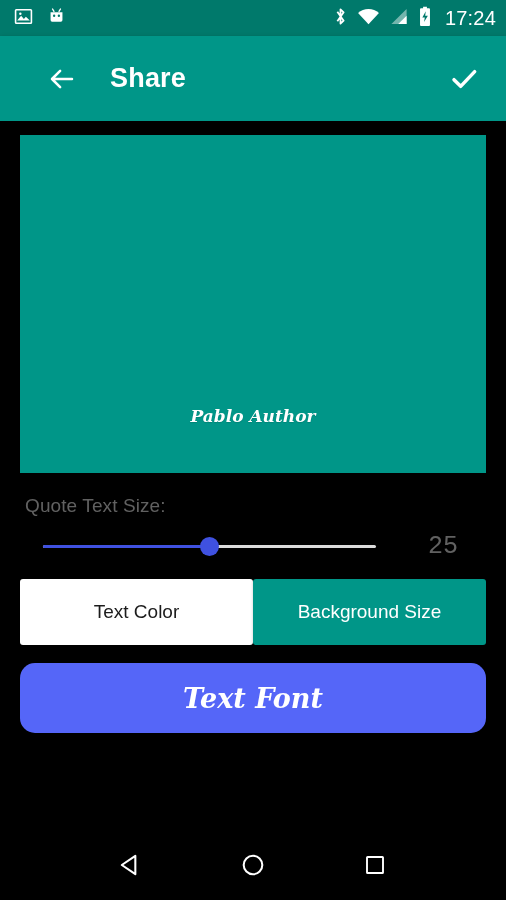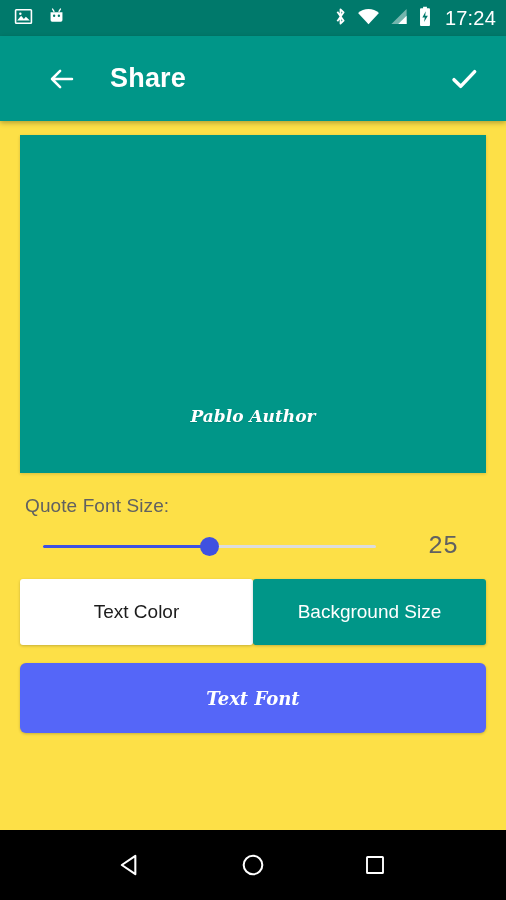--- a/index.html
+++ b/index.html
@@ -2,21 +2,21 @@
 <html><head>
 <meta charset="utf-8">
 <style>
   * { margin:0; padding:0; box-sizing:border-box; }
   html, body {
     width:506px; height:900px;
     background:#fafafa;
     font-family:"Liberation Sans", sans-serif;
     overflow:hidden;
   }
-  #app { position:relative; width:506px; height:900px; background:#fde047; }
+  #app { position:relative; width:506px; height:900px; background:#000000; }
 
   
   .statusbar {
     height:36px; background:#00796b;
     display:flex; align-items:center; padding:0 10px 0 14px;
     color:#ffffff;
   }
   .sb-left { display:flex; align-items:center; gap:14px; }
   .sb-right { margin-left:auto; display:flex; align-items:center; gap:9px; }
   .sb-time { font-size:20px; font-weight:400; letter-spacing:.2px; margin-left:4px; }
@@ -99,23 +99,23 @@
     flex:1; height:66px; border:none; border-radius:3px;
     font-size:19px; cursor:pointer;
     display:flex; align-items:center; justify-content:center;
     box-shadow:0 1px 3px rgba(0,0,0,.22);
     font-family:"Liberation Sans", sans-serif;
   }
   .btn-light { background:#ffffff; color:#1c1c1c; }
   .btn-teal  { background:#009688; color:#ffffff; }
   .btn-font {
     width:100%; height:70px; margin-top:18px;
-    background:#5566f8; color:#ffffff; border:none; border-radius:6px;
+    background:#5566f8; color:#ffffff; border:none; border-radius:15px;
     font-family:"DejaVu Serif", serif; font-style:italic; font-weight:bold;
-    font-size:18px; cursor:pointer;
+    font-size:27px; cursor:pointer;
     box-shadow:0 1px 3px rgba(0,0,0,.22);
     display:flex; align-items:center; justify-content:center;
   }
 
   
   .navbar {
     position:absolute; bottom:0; left:0; width:506px; height:70px;
     background:#000000; display:flex; align-items:center;
     justify-content:space-around; padding:0 70px;
   }
@@ -187,21 +187,21 @@
     </div>
   </div>
 
   <div class="content">
 
     <div class="quote-card" style="background: rgb(0, 150, 136);">
       <div class="quote-author">Pablo Author</div>
     </div>
 
     <div class="slider-block">
-      <div class="slider-label">Quote Font Size:</div>
+      <div class="slider-label">Quote Text Size:</div>
       <div class="slider-row">
         <div class="slider">
           <div class="track-bg"></div>
           <div class="track-fill" id="fill-q" style="width: 166.5px; background: rgb(63, 81, 224);"></div>
           <div class="thumb" id="thumb-q" style="left: 166.5px; background: rgb(63, 81, 224);"></div>
         </div>
         <div class="slider-value">25</div>
       </div>
     </div>
 

